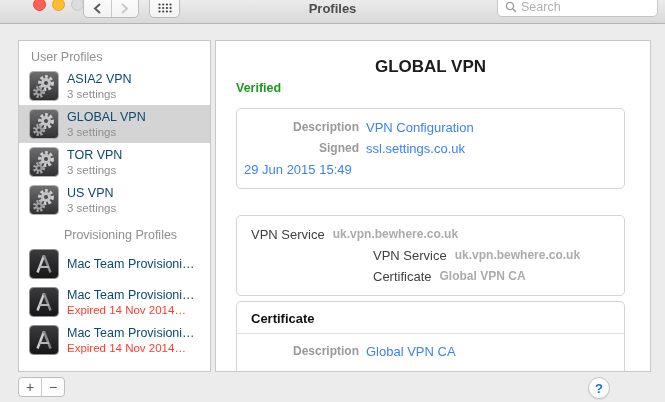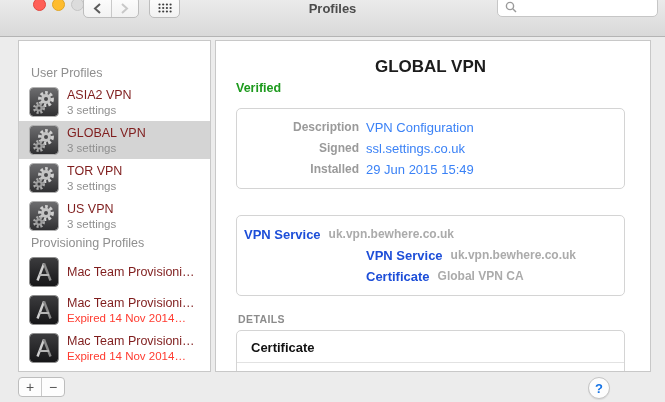--- a/index.html
+++ b/index.html
@@ -6,21 +6,21 @@
   html,body { width:665px; height:402px; overflow:hidden; }
   body {
     font-family:"Liberation Sans","DejaVu Sans",sans-serif;
     background:#ececec;
     position:relative;
     -webkit-font-smoothing:antialiased;
   }
 
   
   .toolbar {
-    position:absolute; left:0; top:0; width:665px; height:37px;
+    position:absolute; left:0; top:0; width:665px; height:24px;
     background:linear-gradient(#ebebeb,#d9d9d9);
     border-bottom:1px solid #b4b4b4;
   }
   .traffic { position:absolute; width:13px; height:13px; border-radius:50%; top:-2px; }
   .tl-red    { left:33px; background:#ff5f57; border:0.5px solid #e2453e; }
   .tl-yellow { left:52px; background:#febc2e; border:0.5px solid #e0a525; }
   .tl-gray   { left:71px; background:#dcdcdc; border:0.5px solid #c5c5c5; }
 
   .nav-seg {
     position:absolute; left:83px; top:-4px; height:22px; width:56px;
@@ -53,35 +53,35 @@
     border:none; outline:none; background:transparent; width:120px;
     font-size:12.5px; color:#333; margin-left:4px;
     font-family:"Liberation Sans","DejaVu Sans",sans-serif;
   }
   .search-input::placeholder { color:#b0b0b0; }
 
   
   .sidebar {
     position:absolute; left:18px; top:40px; width:193px; height:332px;
     background:#fff; border:1px solid #c8c8c8;
-    padding-top:24px; overflow:hidden;
+    padding-top:8px; overflow:hidden;
   }
   .side-header {
     font-size:12.5px; color:#8f8f8f; padding-left:12px;
     height:18px; line-height:16px;
   }
-  .side-header.second { margin-top:0; }
+  .side-header.second { margin-top:8px;text-align:center; }
   .side-row {
     height:38px; display:flex; align-items:center; padding-left:10px;
     cursor:default;
   }
   .side-row.selected { background:#d4d4d4; }
   .side-row .icon-wrap { width:30px; height:30px; flex:0 0 30px; }
   .row-text { margin-left:8px; overflow:hidden; white-space:nowrap; }
-  .row-name { font-size:12.5px; color:#7f1d1d; line-height:15px; }
+  .row-name { font-size:12.5px; color:#0c4a6e; line-height:15px; }
   .row-sub  { font-size:11.5px; color:#8f8f8f; line-height:14px; }
   .side-row.expired .row-sub { color:#ff3b30; }
 
   .addremove {
     position:absolute; left:18px; top:377px; height:20px; width:47px;
     display:flex; background:#fdfdfd;
     border:1px solid #bdbdbd; border-radius:4px; overflow:hidden;
   }
   .ar-btn {
     flex:1; display:flex; align-items:center; justify-content:center;
@@ -107,21 +107,21 @@
   .info-box {
     margin-top:13px; border:1px solid #d4d4d4; border-radius:5px;
     padding:8px 10px 8px 0;
   }
   .kv-row { display:flex; line-height:21px; font-size:13px; }
   .kv-label {
     flex:0 0 122px; text-align:right; color:#9a9a9a;
     font-weight:bold; font-size:12px; padding-right:0;
   }
   .kv-value { margin-left:7px; color:#3b82f6; }
-  .kv-name  { margin-left:7px; color:#1d4ed8;font-weight:bold; }
+  .kv-name  { margin-left:14px; color:#404040; }
   .kv-detail{ margin-left:8px; color:#ababab; font-weight:bold; font-size:12px; }
 
   .details-label {
     margin-top:17px; margin-left:2px;
     font-size:10.5px; font-weight:bold; color:#8c8c8c; letter-spacing:0.4px;
   }
   .details-box {
     margin-top:5px; border:1px solid #d4d4d4; border-radius:5px;
     padding-bottom:20px; height:120px;
   }
@@ -193,20 +193,21 @@
     </svg>
   </div>
 
   <div class="win-title">Profiles</div>
 
   <div class="search-field">
     <svg width="12" height="12" viewBox="0 0 12 12">
       <circle cx="5" cy="5" r="3.6" fill="none" stroke="#9a9a9a" stroke-width="1.4"></circle>
       <line x1="7.8" y1="7.8" x2="11" y2="11" stroke="#9a9a9a" stroke-width="1.4"></line>
     </svg>
+    <input class="search-input" type="text" placeholder="Search" style="">
   </div>
 </div>
 
 <div class="sidebar">
   <div class="side-header">User Profiles</div>
 
   <div class="side-row">
     <span class="icon-wrap">
       <svg width="30" height="30" viewBox="0 0 30 30">
         <rect x="0.5" y="0.5" width="29" height="29" rx="4" fill="url(#gearBg)" stroke="#b2b2b2"></rect>
@@ -338,21 +339,20 @@
     <div class="info-box">
       <div class="kv-row">
         <span class="kv-label">Description</span>
         <span class="kv-value">VPN Configuration</span>
       </div>
       <div class="kv-row">
         <span class="kv-label">Signed</span>
         <span class="kv-value">ssl.settings.co.uk</span>
       </div>
       <div class="kv-row">
-        <span class="kv-label">Installed</span>
         <span class="kv-value">29 Jun 2015 15:49</span>
       </div>
     </div>
 
     <div class="info-box" style="margin-top:26px">
       <div class="kv-row">
         <span class="kv-name">VPN Service</span>
         <span class="kv-detail">uk.vpn.bewhere.co.uk</span>
       </div>
       <div class="kv-row">
@@ -360,21 +360,20 @@
         <span class="kv-name">VPN Service</span>
         <span class="kv-detail">uk.vpn.bewhere.co.uk</span>
       </div>
       <div class="kv-row">
         <span class="kv-label"></span>
         <span class="kv-name">Certificate</span>
         <span class="kv-detail">Global VPN CA</span>
       </div>
     </div>
 
-    <div class="details-label">DETAILS</div>
 
     <div class="details-box">
       <div class="details-heading">Certificate</div>
       <div class="details-divider"></div>
       <div class="details-rows">
         <div class="kv-row">
           <span class="kv-label">Description</span>
           <span class="kv-value">Global VPN CA</span>
         </div>
 

